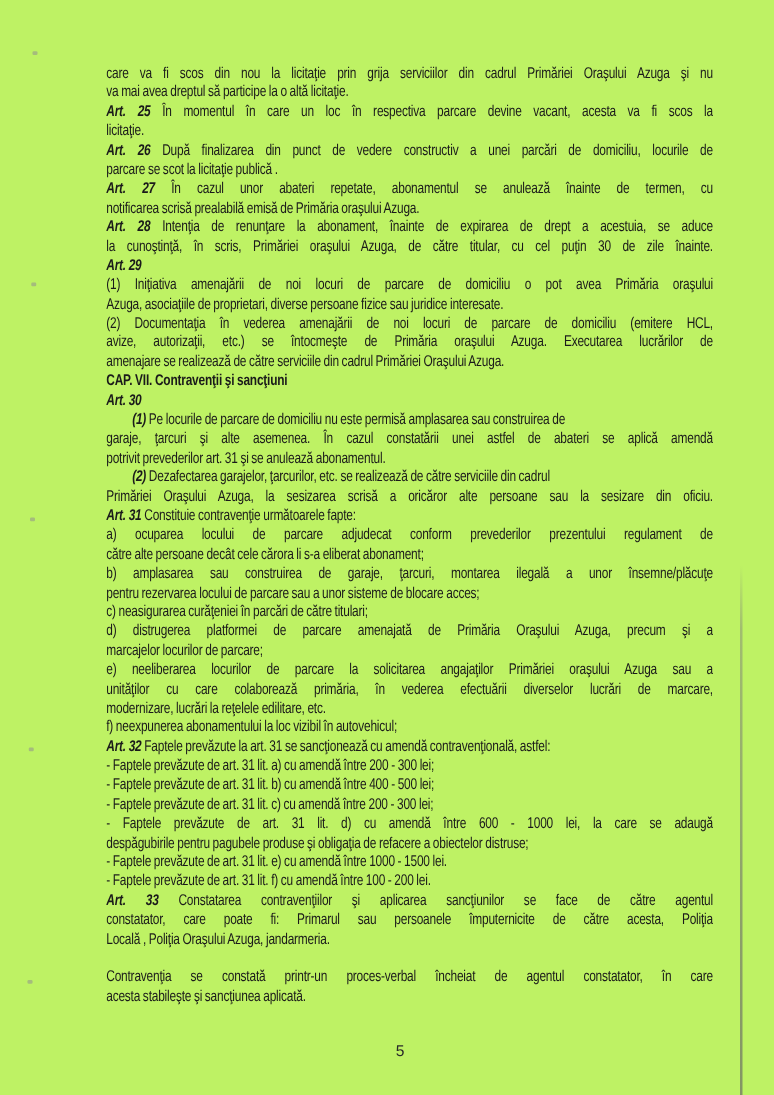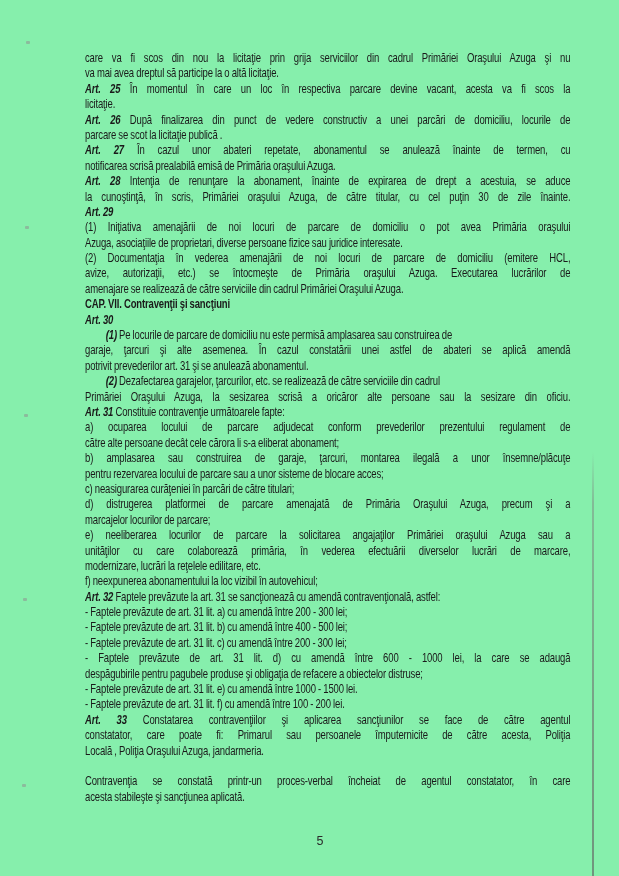--- a/index.html
+++ b/index.html
@@ -5,21 +5,21 @@
   html, body { margin:0; padding:0; }
   body {
     width:619px; height:876px;
     background:#ffffff;
     position:relative;
     overflow:hidden;
     font-family:"Liberation Sans", sans-serif;
   }
   .page {
     position:absolute; left:0; top:0; width:619px; height:876px;
-    background:#86efac;
+    background:#bef264;
     color:#1a1a1a;
   }
   #text-block {
     position:absolute; left:85px; top:51px; width:632px;
     transform:scaleX(0.768);
     transform-origin:left top;
   }
   .line {
     height:15.4px;
     line-height:15.4px;

